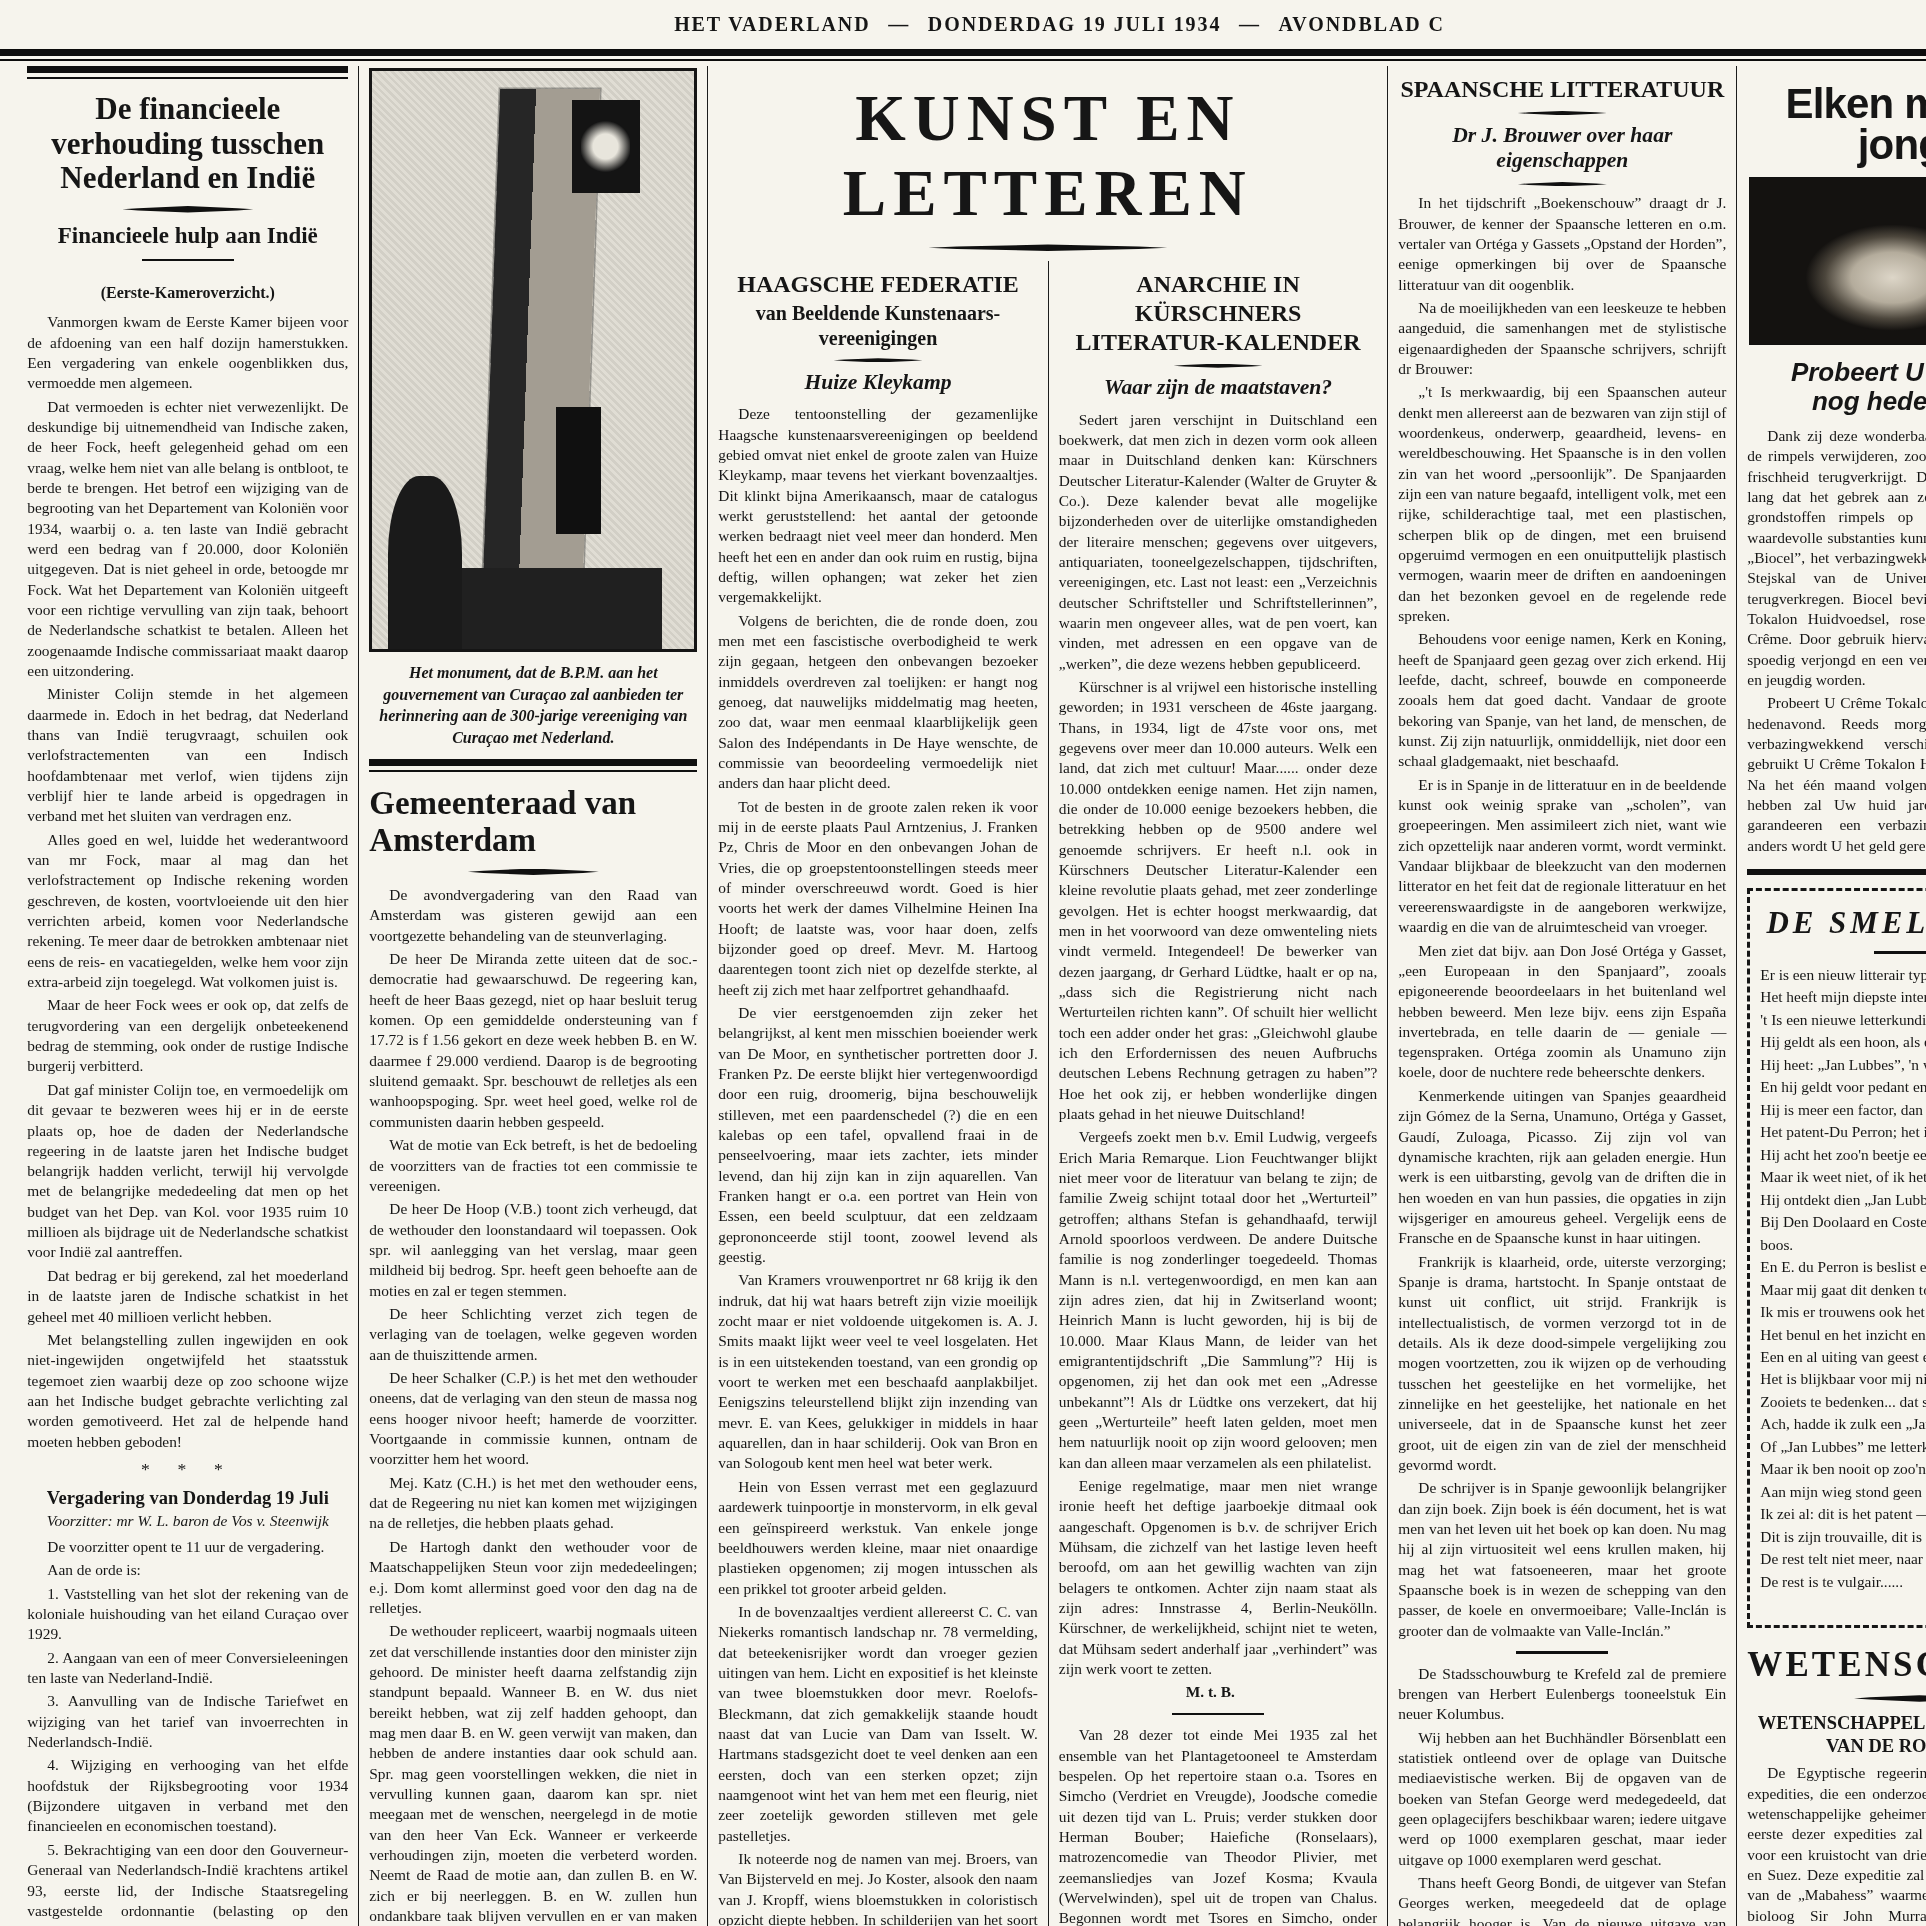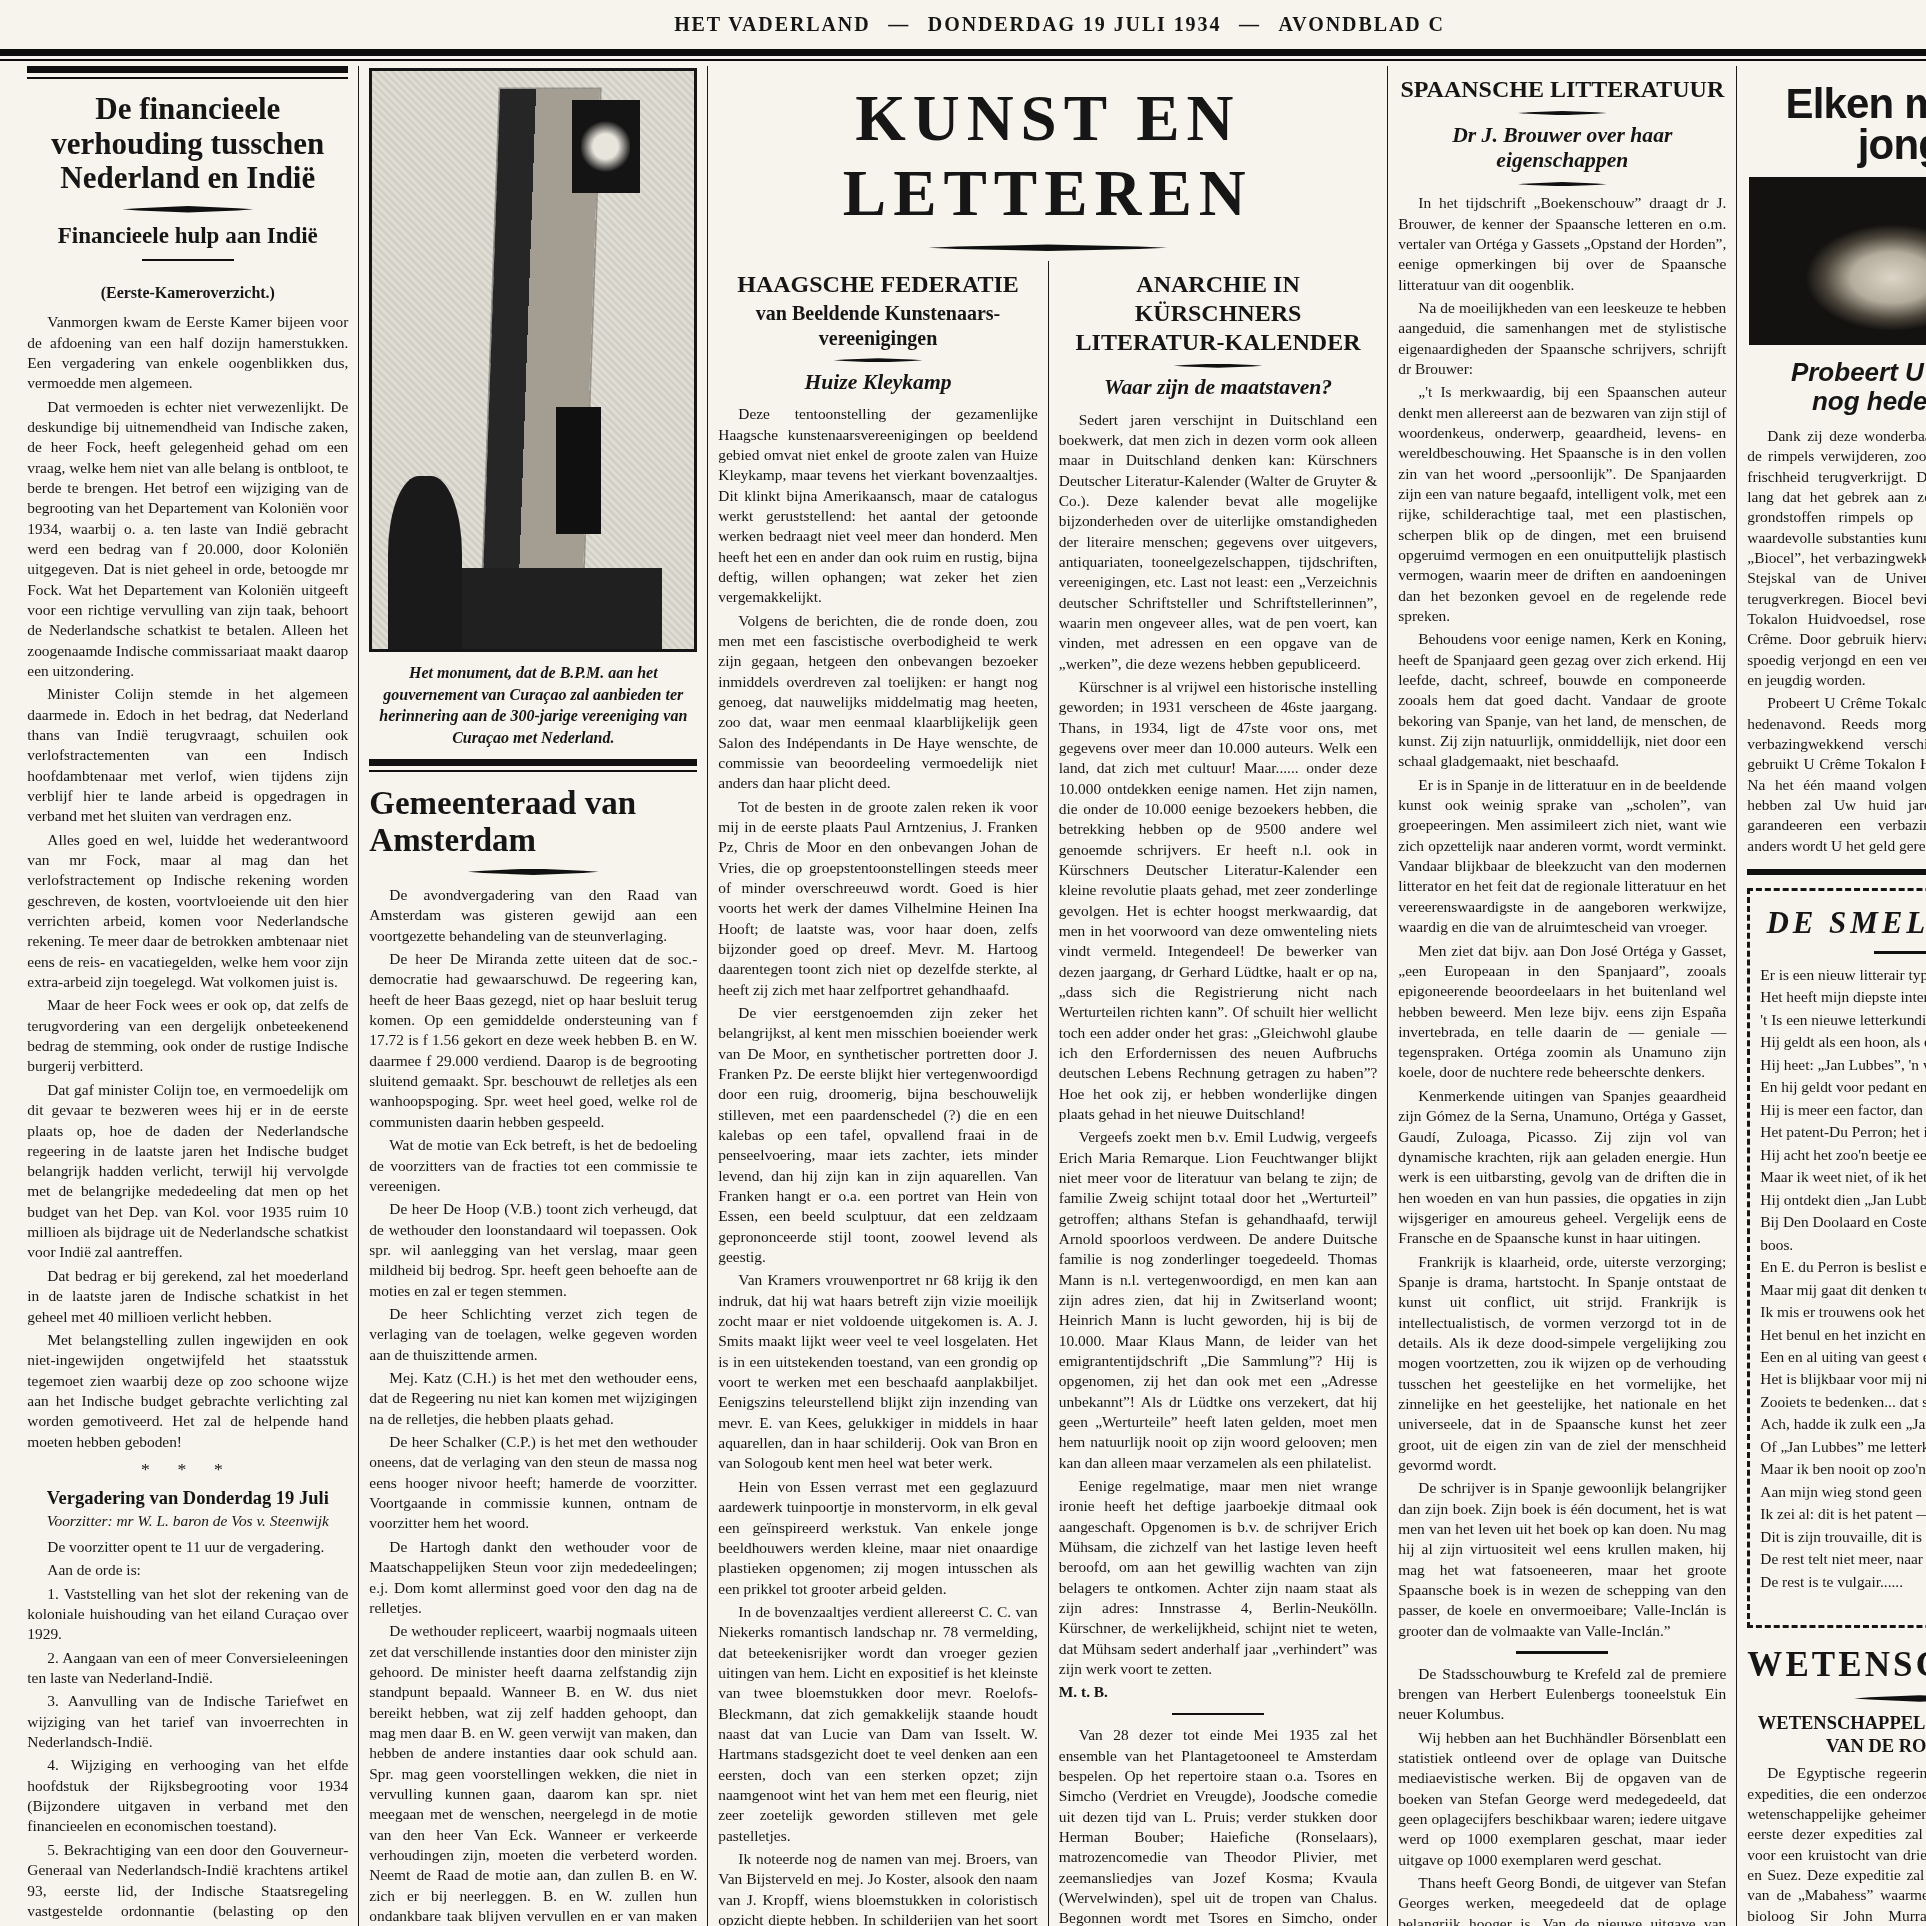--- a/index.html
+++ b/index.html
@@ -18,21 +18,21 @@
   .c1{width:341px;}
   .c2{width:349px;border-left:1.9px solid #1c1c1c;}
   .group{width:680px;border-left:1.9px solid #1c1c1c;display:flex;flex-direction:column;}
   .c5{width:349px;border-left:1.9px solid #1c1c1c;}
   .c6{flex:1;border-left:1.9px solid #1c1c1c;position:relative;}
   .group-cols{display:flex;flex:1;min-height:0;}
   .g3{width:50%;padding:0 10px 0 0;overflow:hidden;box-sizing:border-box;}
   .g4{width:50%;border-left:1.9px solid #1c1c1c;padding:0 0 0 10px;overflow:hidden;box-sizing:border-box;}
   
   p{font-size:15.4px;line-height:1.32;text-align:justify;margin:0 0 3.1px 0;text-indent:20px;}
-  .sig{text-align:left;font-weight:bold;text-indent:0;padding-right:15.4px;}
+  .sig{text-align:center;font-weight:bold;text-indent:0;padding-right:15.4px;}
   .caption{font-style:italic;font-weight:bold;text-align:center;font-size:16px;line-height:1.35;margin:10px 0 10px;}
   .chair{font-style:italic;text-align:center;font-size:15.4px;margin:2.3px 0 7px;text-indent:0;}
   .stars{text-align:center;font-size:17.7px;letter-spacing:11.6px;margin:7px 0;text-indent:0;}
   
   .h-col1{font-size:31px;font-weight:bold;text-align:center;line-height:1.12;margin:10px 0 2.3px;}
   .h-sub{font-size:23px;font-weight:bold;text-align:center;margin:3.9px 0;}
   .kicker{font-size:16px;font-weight:bold;text-align:center;margin:23px 0 10px;}
   .h-meeting{font-size:18.5px;font-weight:bold;text-align:center;margin:7.7px 0 3.1px;}
   .h-gemeente{font-size:33px;font-weight:bold;text-align:left;margin:11.6px 0 1.5px;}
   .h-kunst{font-size:65px;font-weight:bold;text-align:center;letter-spacing:7px;margin:15.4px 0 3.1px;}
@@ -132,22 +132,22 @@
       <div class="caption">Het monument, dat de B.P.M. aan het gouvernement van Curaçao zal aanbieden ter herinnering aan de 300-jarige vereeniging van Curaçao met Nederland.</div>
       <div class="toprule"></div>
       <h1 class="h-gemeente">Gemeenteraad van Amsterdam</h1>
       <div class="lens"></div>
       <div>
           <p>De avondvergadering van den Raad van Amsterdam was gisteren gewijd aan een voortgezette behandeling van de steunverlaging.</p>
           <p>De heer De Miranda zette uiteen dat de soc.-democratie had gewaarschuwd. De regeering kan, heeft de heer Baas gezegd, niet op haar besluit terug komen. Op een gemiddelde ondersteuning van f 17.72 is f 1.56 gekort en deze week hebben B. en W. daarmee f 29.000 verdiend. Daarop is de begrooting sluitend gemaakt. Spr. beschouwt de relletjes als een wanhoopspoging. Spr. weet heel goed, welke rol de communisten daarin hebben gespeeld.</p>
           <p>Wat de motie van Eck betreft, is het de bedoeling de voorzitters van de fracties tot een commissie te vereenigen.</p>
           <p>De heer De Hoop (V.B.) toont zich verheugd, dat de wethouder den loonstandaard wil toepassen. Ook spr. wil aanlegging van het verslag, maar geen mildheid bij bedrog. Spr. heeft geen behoefte aan de moties en zal er tegen stemmen.</p>
           <p>De heer Schlichting verzet zich tegen de verlaging van de toelagen, welke gegeven worden aan de thuiszittende armen.</p>
+          <p>De heer Schalker (C.P.) is het met den wethouder oneens, dat de verlaging van den steun de massa nog eens hooger nivoor heeft; hamerde de voorzitter. Voortgaande in commissie kunnen, ontnam de voorzitter hem het woord.</p>
           <p>Mej. Katz (C.H.) is het met den wethouder eens, dat de Regeering nu niet kan komen met wijzigingen na de relletjes, die hebben plaats gehad.</p>
-          <p>De heer Schalker (C.P.) is het met den wethouder oneens, dat de verlaging van den steun de massa nog eens hooger nivoor heeft; hamerde de voorzitter. Voortgaande in commissie kunnen, ontnam de voorzitter hem het woord.</p>
           <p>De Hartogh dankt den wethouder voor de Maatschappelijken Steun voor zijn mededeelingen; e.j. Dom komt allerminst goed voor den dag na de relletjes.</p>
           <p>De wethouder repliceert, waarbij nogmaals uiteen zet dat verschillende instanties door den minister zijn gehoord. De minister heeft daarna zelfstandig zijn standpunt bepaald. Wanneer B. en W. dus niet bereikt hebben, wat zij zelf hadden gehoopt, dan mag men daar B. en W. geen verwijt van maken, dan hebben de andere instanties daar ook schuld aan. Spr. mag geen voorstellingen wekken, die niet in vervulling kunnen gaan, daarom kan spr. niet meegaan met de wenschen, neergelegd in de motie van den heer Van Eck. Wanneer er verkeerde verhoudingen zijn, moeten die verbeterd worden. Neemt de Raad de motie aan, dan zullen B. en W. zich er bij neerleggen. B. en W. zullen hun ondankbare taak blijven vervullen en er van maken wat er van te maken is. De gemeente moet in de eerste plaats in een normale politieke verhouding komen om de gemeente te besturen.</p>
         </div>
 
     </section>
 
     <section class="col group">
       <h1 class="h-kunst">KUNST EN LETTEREN</h1>
       <div class="lens wide"></div>
       <div class="group-cols">

